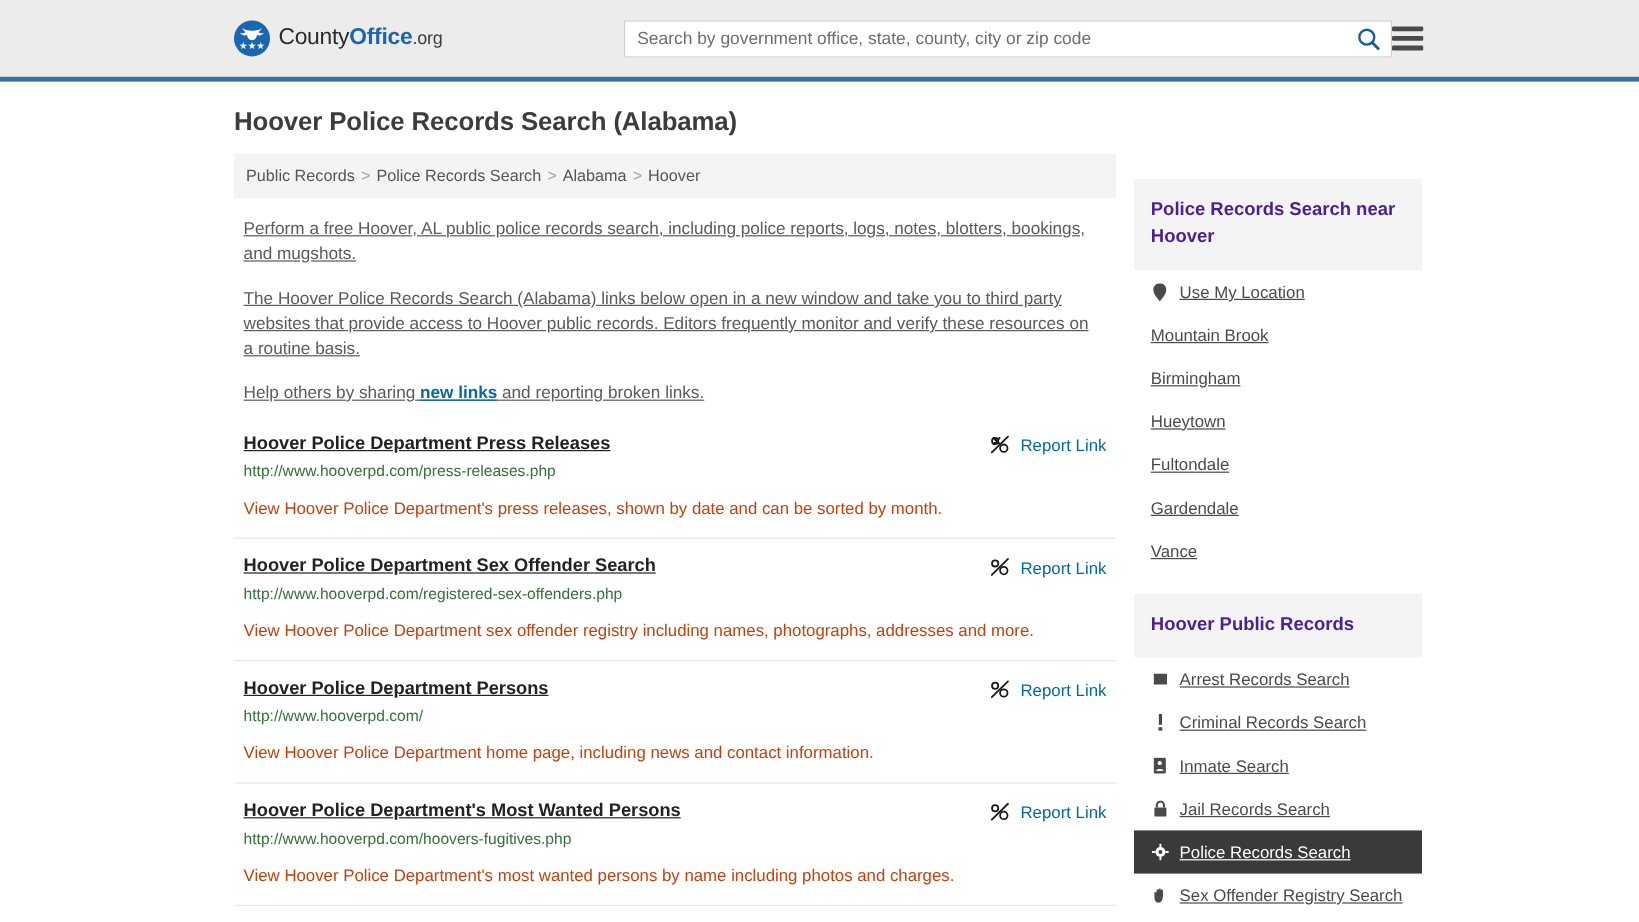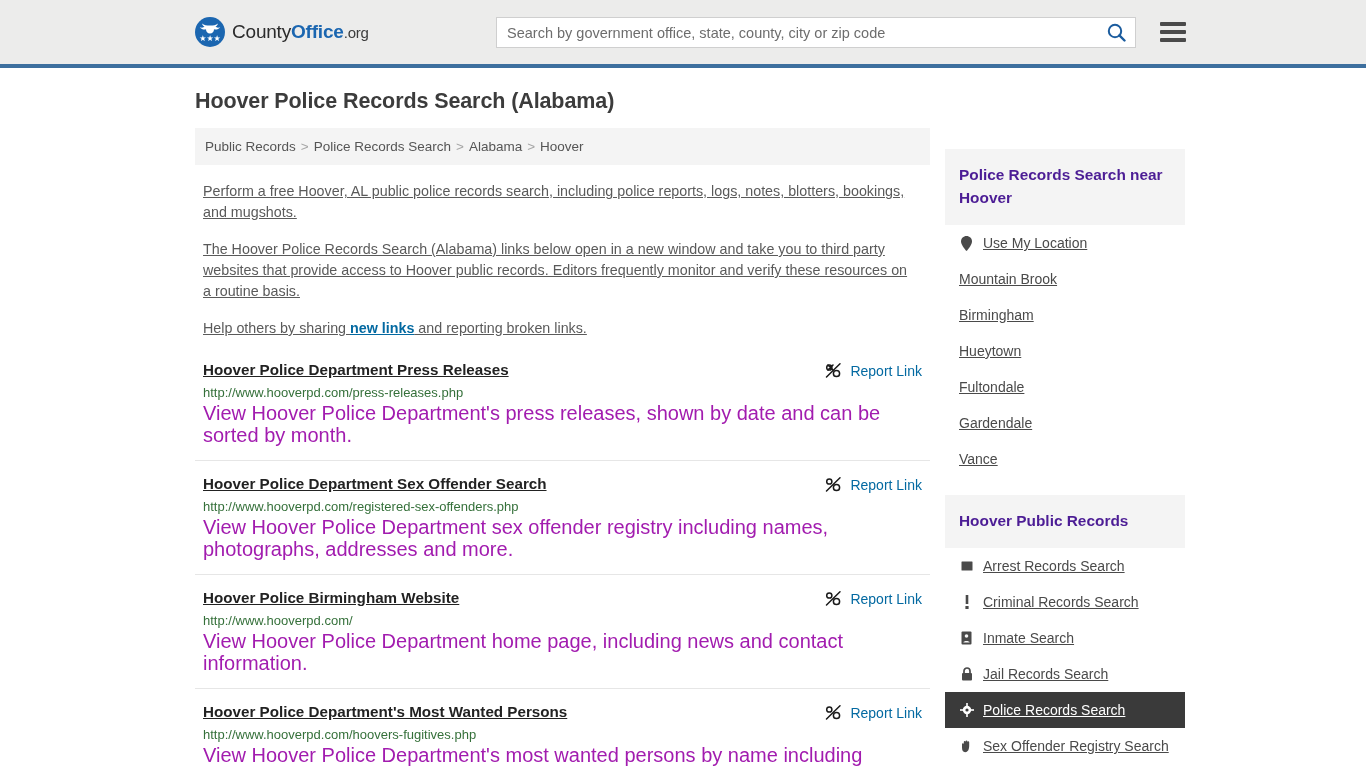--- a/index.html
+++ b/index.html
@@ -51,21 +51,21 @@
     font-size: 19px;
     color: #2b2b2b;
     letter-spacing: -0.2px;
     white-space: nowrap;
   }
   .logo-text .b { font-weight: bold; color: #1b66b0; }
   .logo-text .org { font-size: 15px; color: #3c3c3c; }
 
   .search-wrap {
     position: absolute;
-    left: 496px;
+    left: 520px;
     top: 17px;
     width: 640px;
     height: 31px;
     background: #ffffff;
     border: 1px solid #cfcfcf;
     display: flex;
     align-items: center;
   }
   .search-input {
     flex: 1;
@@ -158,24 +158,24 @@
     display: inline-block;
     margin: 0;
     cursor: pointer;
   }
   .result-url {
     font-size: 13px;
     color: #35703a;
     margin-top: 6px;
   }
   .result-desc {
-    font-size: 20px;
+    font-size: 14px;
     line-height: 22px;
-    color: #a21caf;
-    margin-top: 2px;
+    color: #c2410c;
+    margin-top: 12px;
     max-width: 712px;
   }
   .report-link {
     position: absolute;
     right: 8px;
     top: 1px;
     display: flex;
     align-items: center;
     gap: 8px;
     cursor: pointer;
@@ -309,21 +309,21 @@
               <circle cx="11.5" cy="11.5" r="3.1" fill="none" stroke="#1a1a1a" stroke-width="1.5"></circle>
               <line x1="1.5" y1="15" x2="15" y2="1.8" stroke="#1a1a1a" stroke-width="1.5" stroke-linecap="round"></line>
             </svg>
             <span class="rl-text">Report Link</span>
           </div>
           <div class="result-url">http://www.hooverpd.com/registered-sex-offenders.php</div>
           <div class="result-desc">View Hoover Police Department sex offender registry including names, photographs, addresses and more.</div>
         </div>
 
         <div class="result">
-          <a class="result-title">Hoover Police Birmingham Website</a>
+          <a class="result-title">Hoover Police Department Persons</a>
           <div class="report-link">
             <svg width="17" height="17" viewBox="0 0 17 17">
               <circle cx="4.3" cy="5.5" r="2.6" fill="none" stroke="#1a1a1a" stroke-width="1.5"></circle>
               <circle cx="11.5" cy="11.5" r="3.1" fill="none" stroke="#1a1a1a" stroke-width="1.5"></circle>
               <line x1="1.5" y1="15" x2="15" y2="1.8" stroke="#1a1a1a" stroke-width="1.5" stroke-linecap="round"></line>
             </svg>
             <span class="rl-text">Report Link</span>
           </div>
           <div class="result-url">http://www.hooverpd.com/</div>
           <div class="result-desc">View Hoover Police Department home page, including news and contact information.</div>

